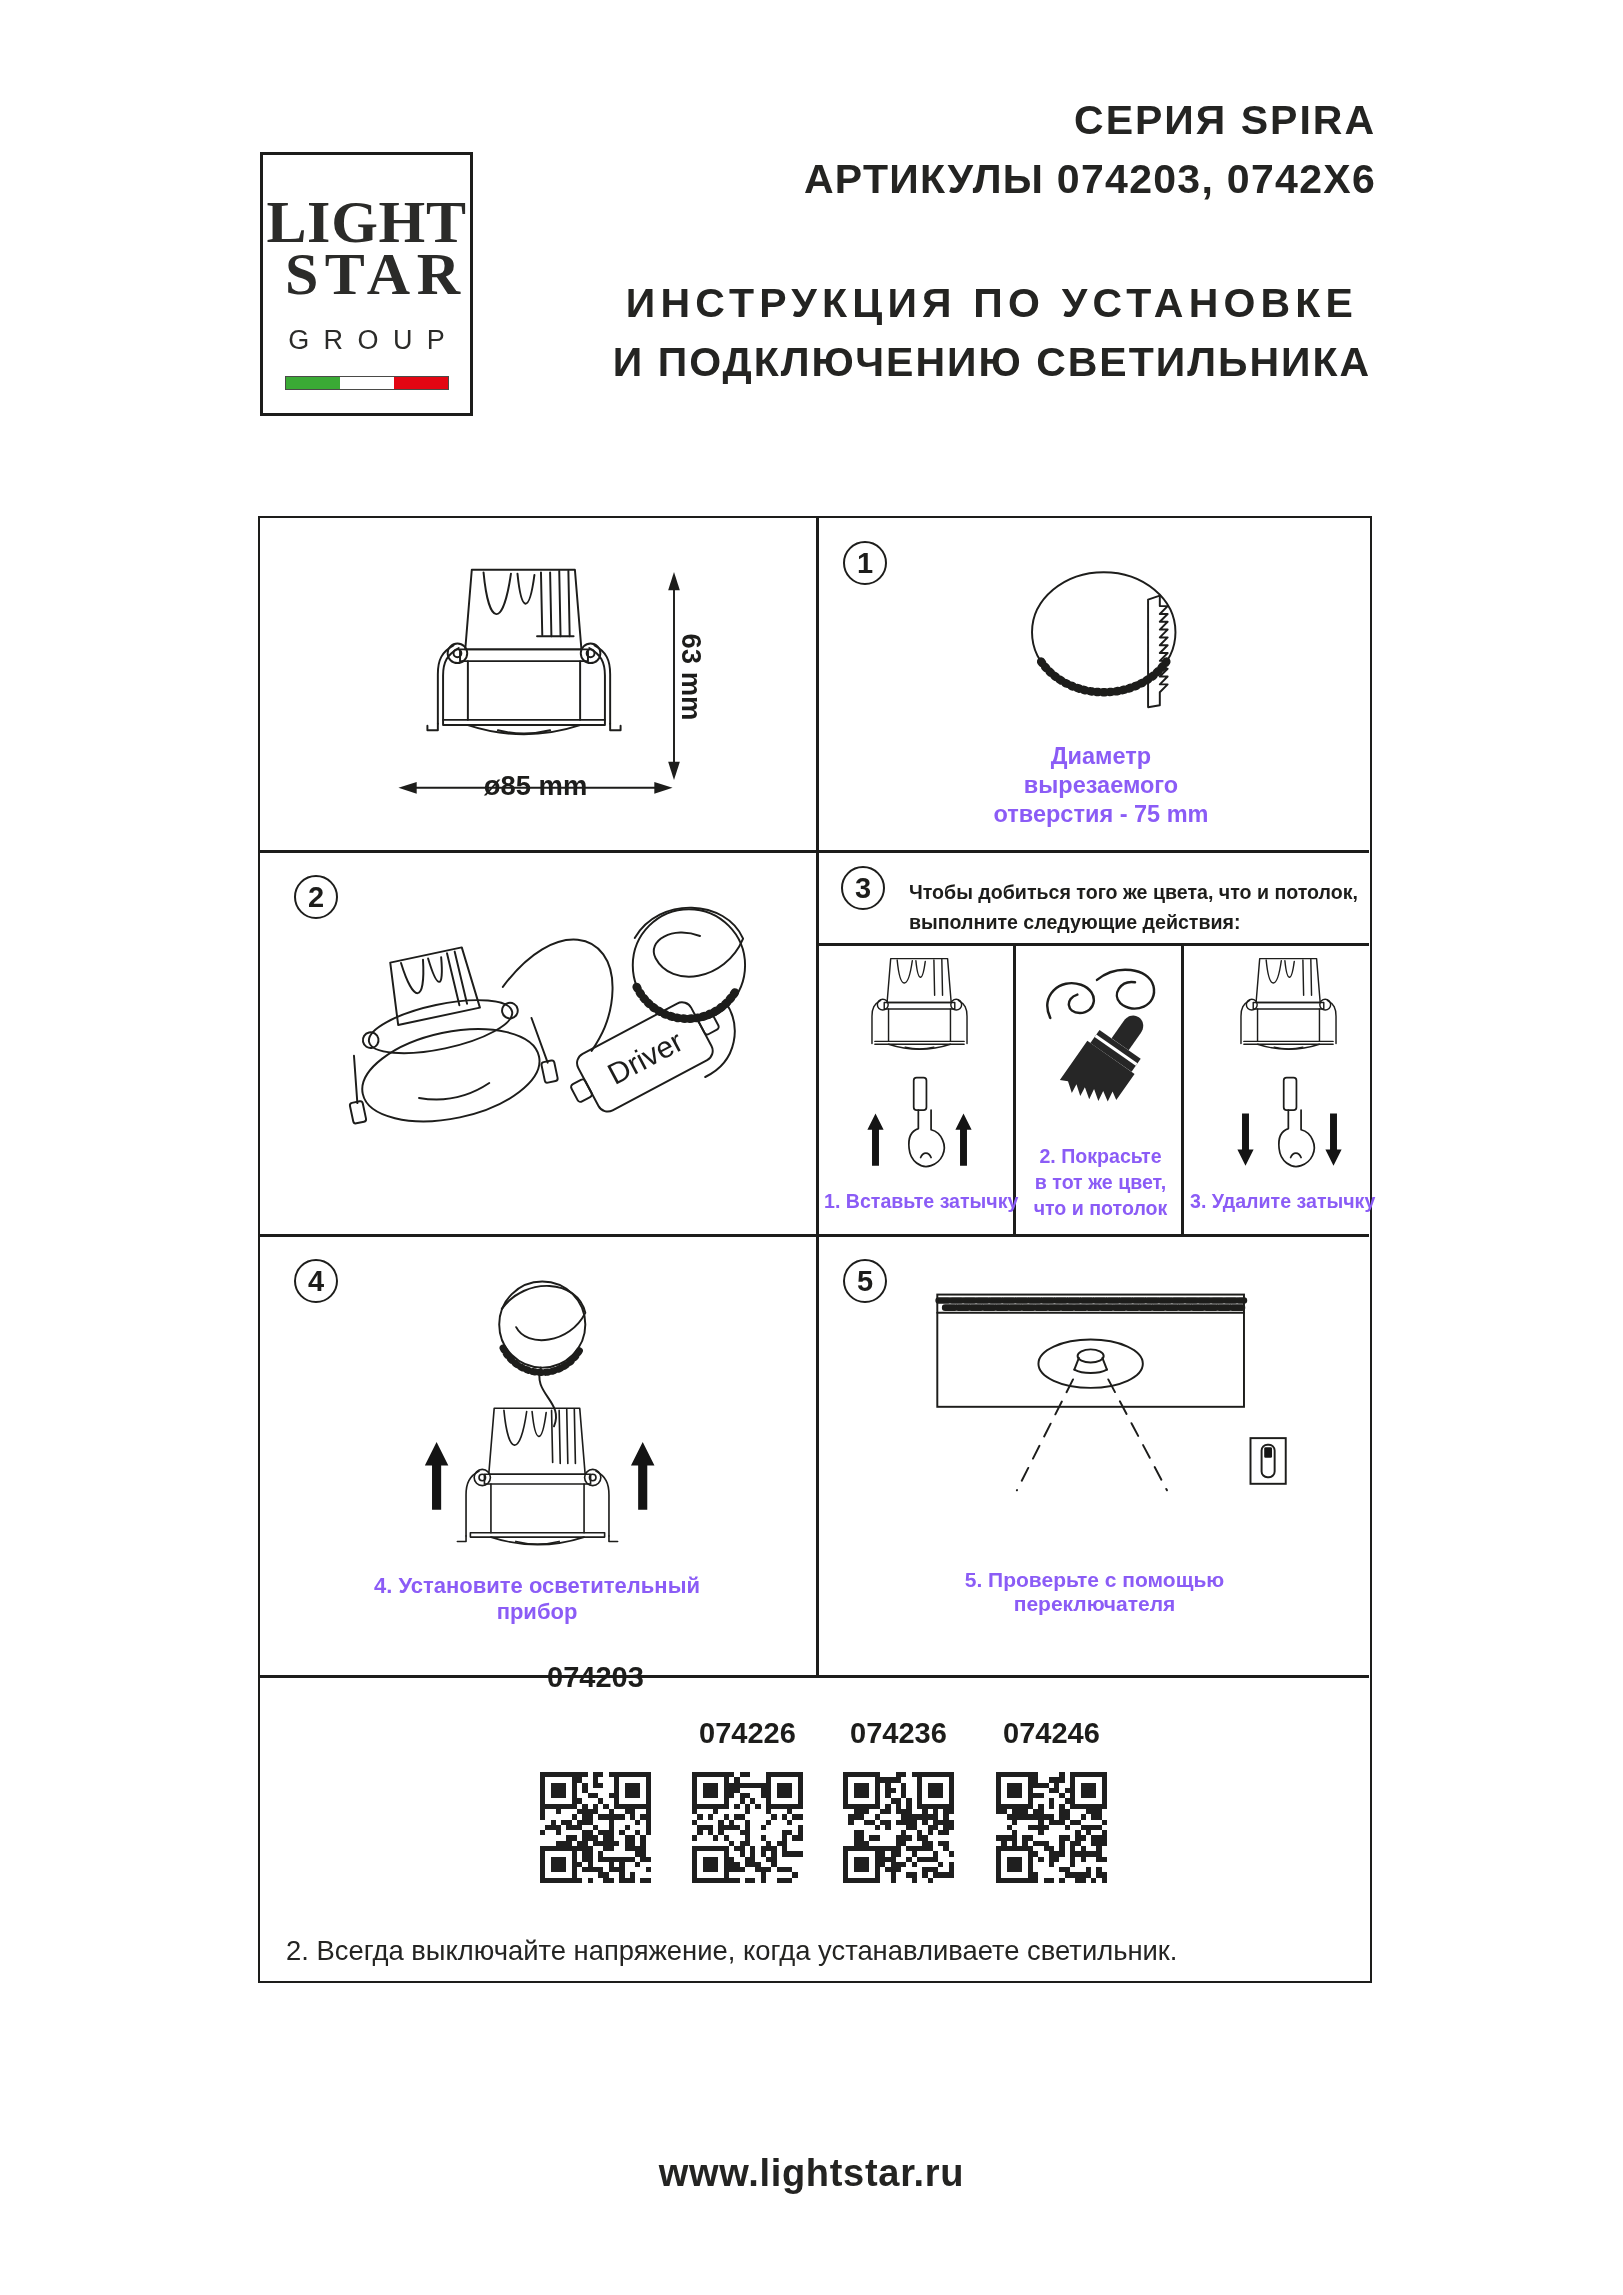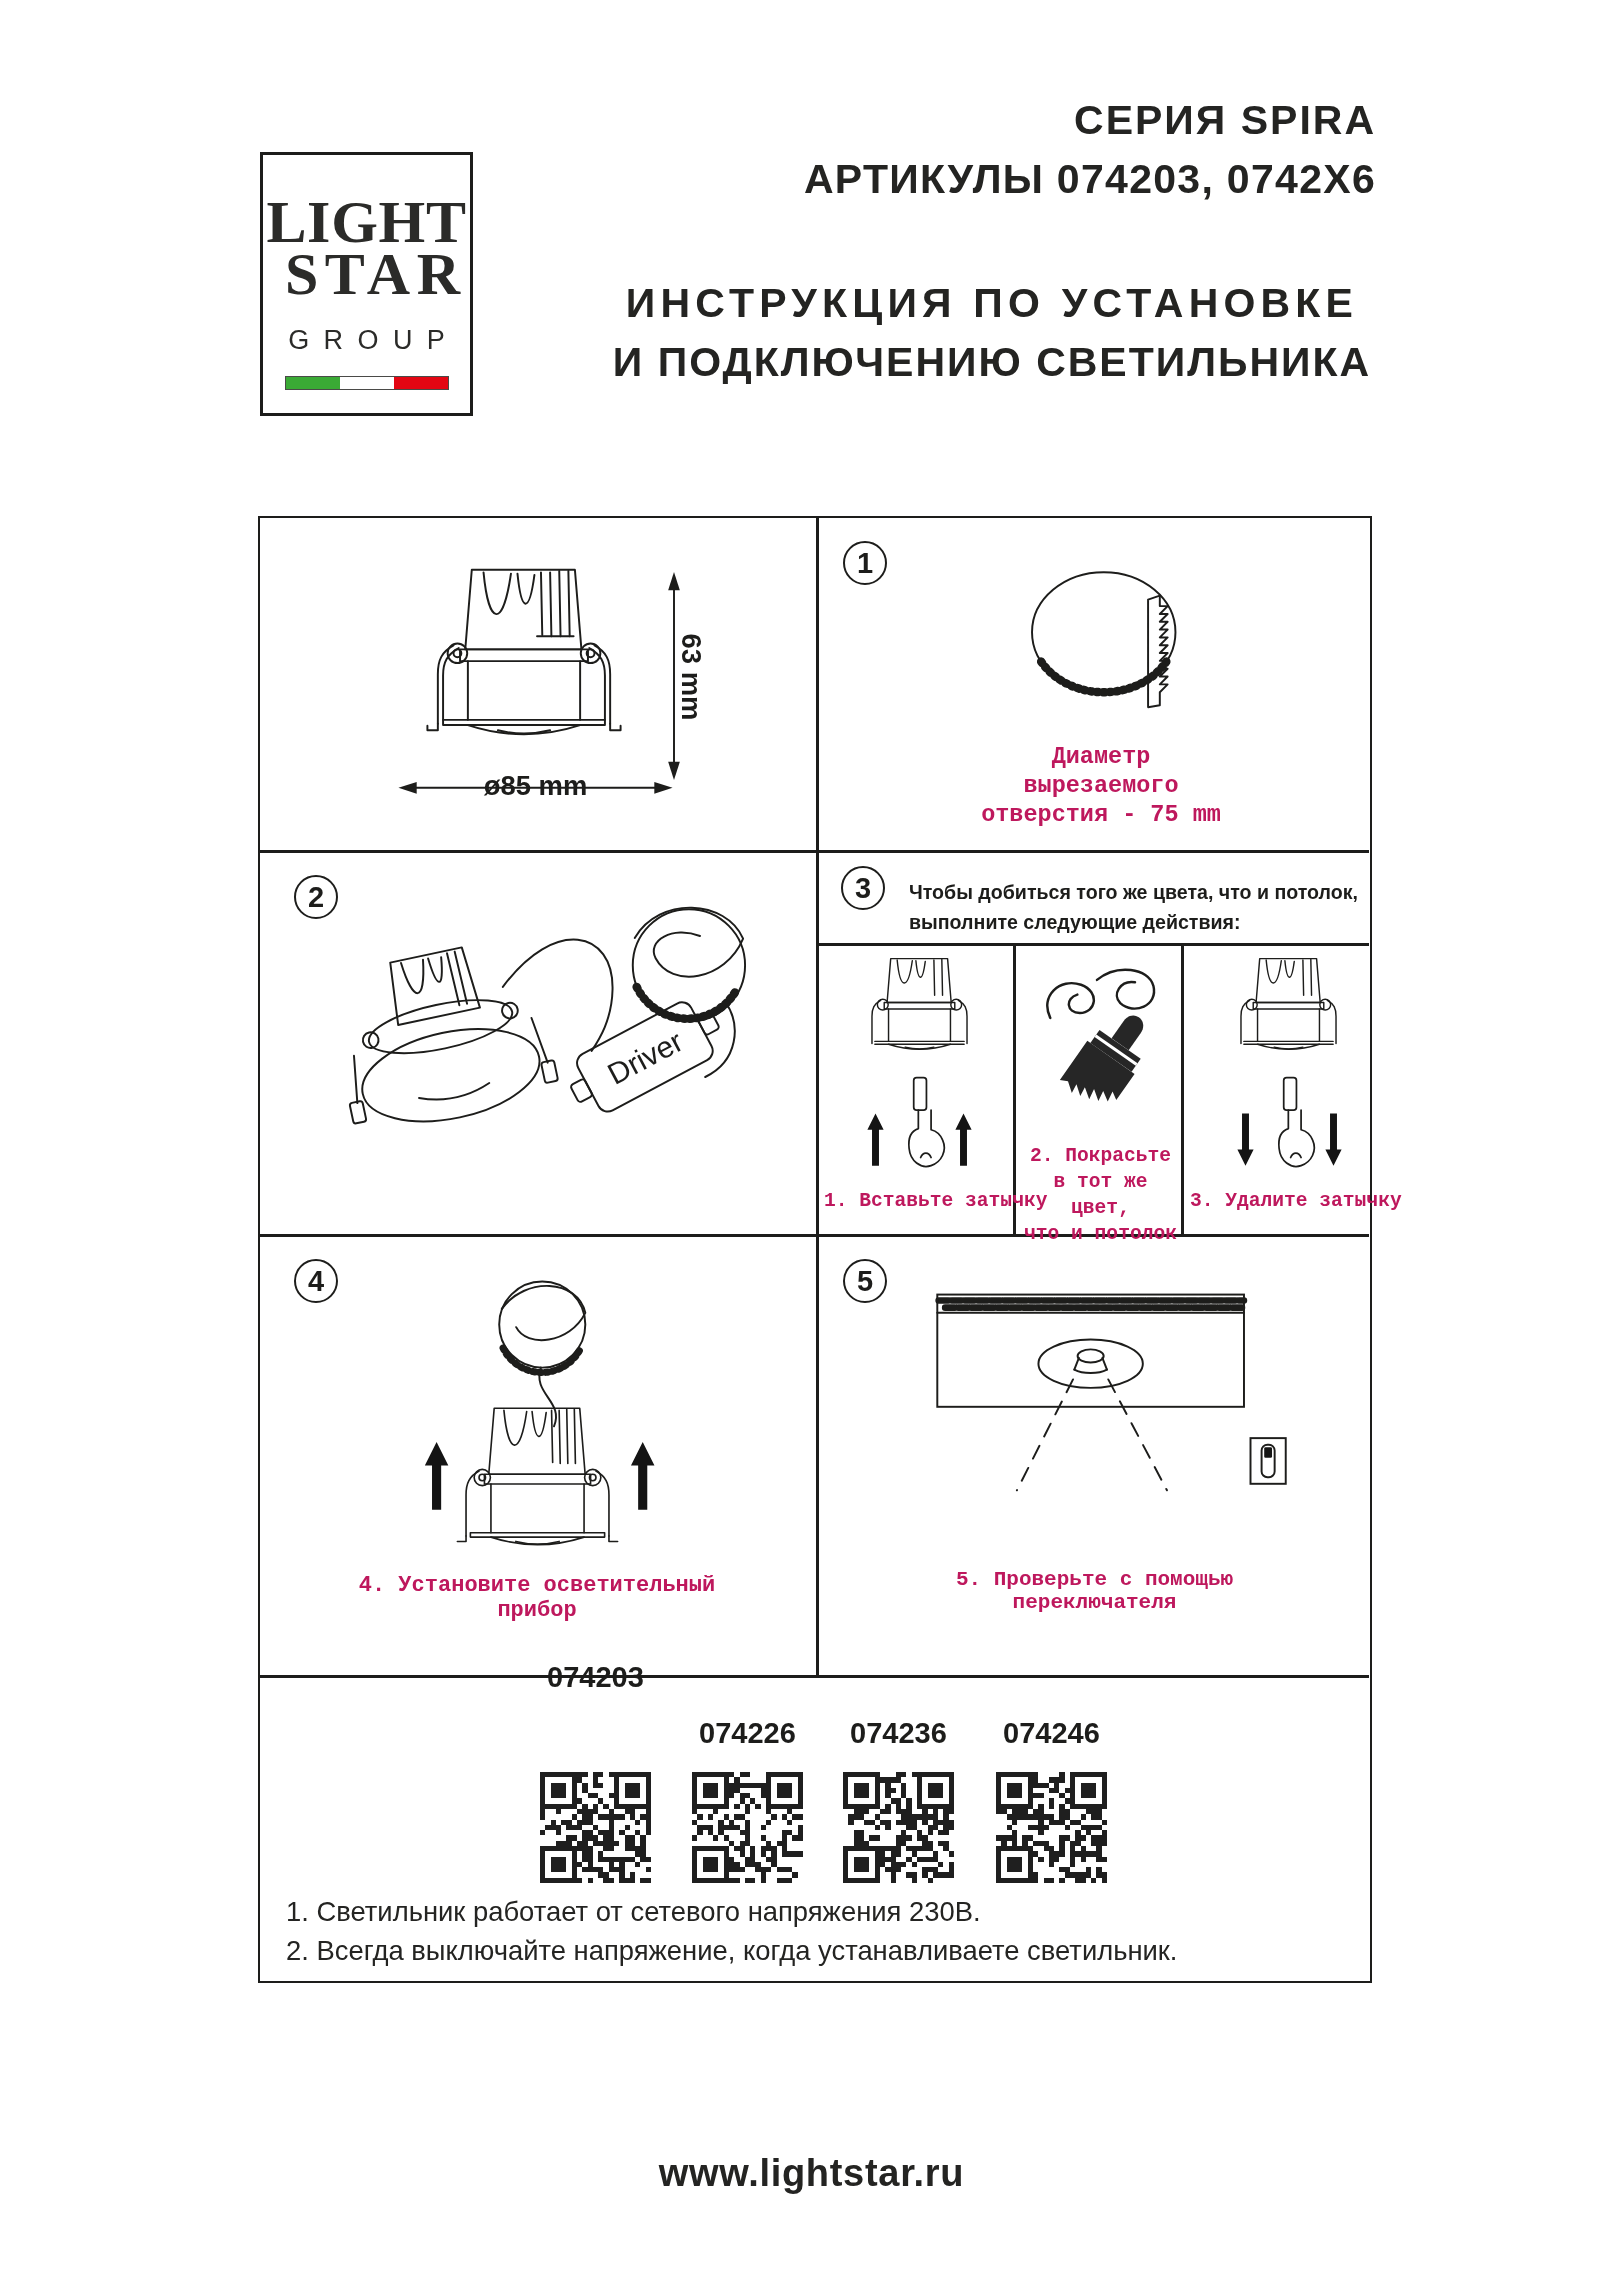--- a/index.html
+++ b/index.html
@@ -32,21 +32,21 @@
   .sheet{position:absolute;left:258px;top:516px;width:1114px;height:1467px;
          border:2.6px solid #1d1d1b;box-sizing:border-box;}
   .gl{position:absolute;background:#1d1d1b;}
 
   
   .badge{position:absolute;width:44px;height:44px;border:2.6px solid #1d1d1b;border-radius:50%;
          display:flex;align-items:center;justify-content:center;font-size:29px;font-weight:600;
          background:#fff;box-sizing:border-box;}
 
   
-  .cap{position:absolute;font-weight:700;color:#be185d;white-space:nowrap;font-family:Liberation Mono, monospace;}
+  .cap{position:absolute;font-weight:700;color:#8b5cf6;white-space:nowrap;}
   .cap.center{text-align:center;white-space:normal;}
   .dim-label{position:absolute;font-size:27.4px;font-weight:600;text-align:center;white-space:nowrap;}
   .s3-head{position:absolute;left:909px;top:877px;width:457px;font-size:19.6px;
            font-weight:600;line-height:30px;color:#1d1d1b;}
   .note{position:absolute;font-size:27.4px;font-weight:400;color:#242422;white-space:nowrap;}
   .qr-label{position:absolute;width:111px;text-align:center;font-size:29px;font-weight:700;}
   .qr-box{position:absolute;width:111px;height:111px;}
   .footer{position:absolute;left:0;top:2152px;width:100%;text-align:center;
           font-size:38px;font-weight:700;letter-spacing:0.7px;color:#242422;}
 </style>
@@ -1283,19 +1283,18 @@
           <rect x="10" y="20" width="1" height="1"></rect>
           <rect x="12" y="20" width="1" height="1"></rect>
           <rect x="15" y="20" width="1" height="1"></rect>
           <rect x="16" y="20" width="1" height="1"></rect>
           <rect x="18" y="20" width="1" height="1"></rect>
           <rect x="20" y="20" width="1" height="1"></rect>
         </g>
       </svg>
     </div>
 
-  <div class="note" style="left:286px;top:1896px;">1. Светильник работает от сетевого напряжения 230В.</div>
   <div class="note" style="left:286px;top:1935px;">2. Всегда выключайте напряжение, когда устанавливаете светильник.</div>
 
   <div class="footer">www.lightstar.ru</div>
 
 </div>
 
 
 </body></html>

